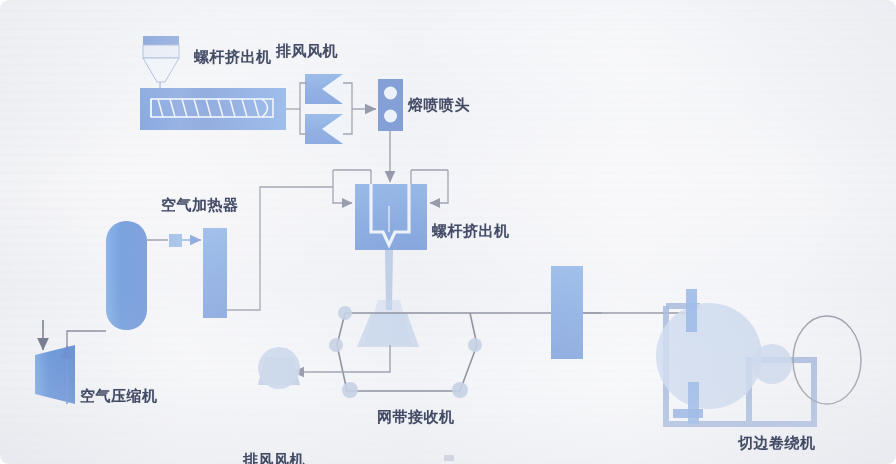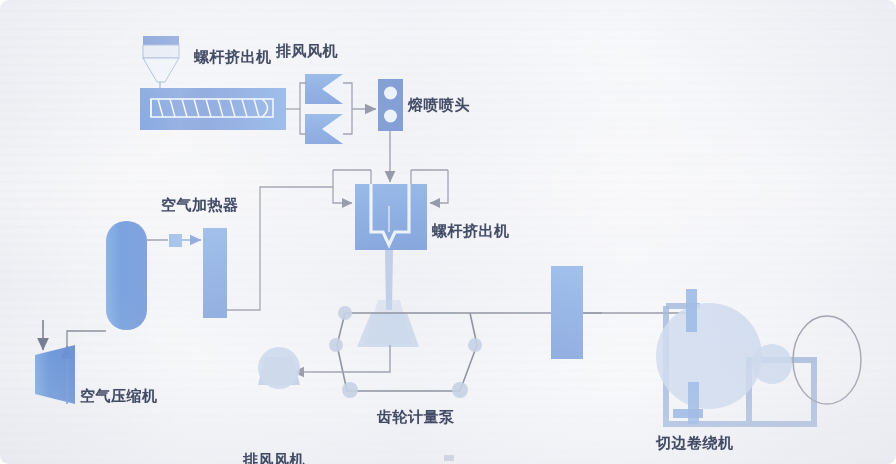--- a/index.html
+++ b/index.html
@@ -241,20 +241,20 @@
   <div class="lbl" style="left:408px; top:96px;">熔喷喷头</div>
 
   <div class="lbl" style="left:161px; top:196px;font-family:Liberation Mono, monospace;">空气加热器</div>
 
   <div class="lbl" style="left:432px; top:222px;">螺杆挤出机</div>
 
   <div class="lbl" style="left:80px; top:347px;margin-top:40px;">空气压缩机</div>
 
   <div class="lbl" style="left:243px; top:407px;margin-top:44px;">排风风机</div>
 
-  <div class="lbl" style="left:377px; top:408px;">齿轮计量泵</div>
-
-
-  <div class="lbl" style="left:656px; top:434px;text-align:center;">切边卷绕机</div>
+  <div class="lbl" style="left:377px; top:408px;">网带接收机</div>
+
+
+  <div class="lbl" style="left:738px; top:434px;text-align:center;">切边卷绕机</div>
 
   <div class="bottom-mark"></div>
 
 </div>
 
 </body></html>

